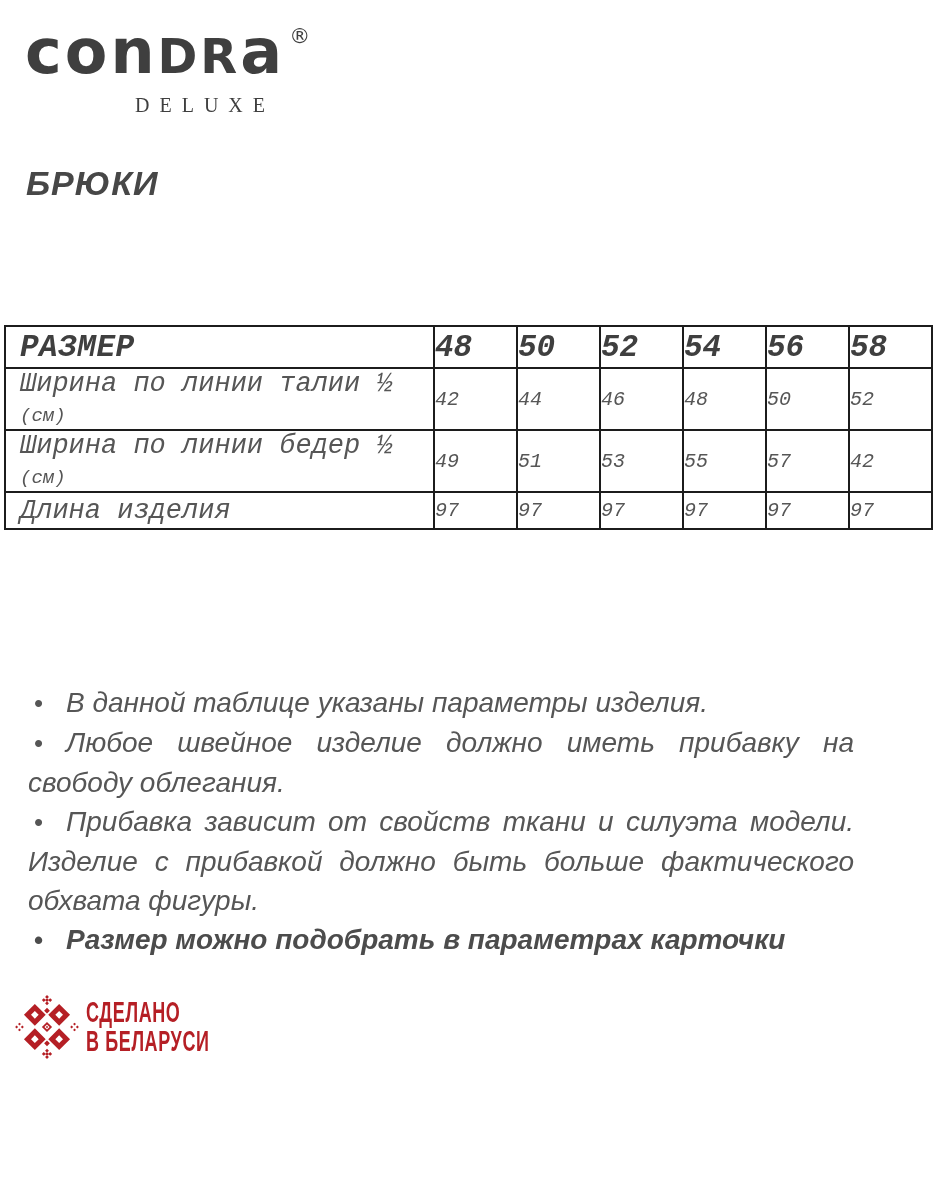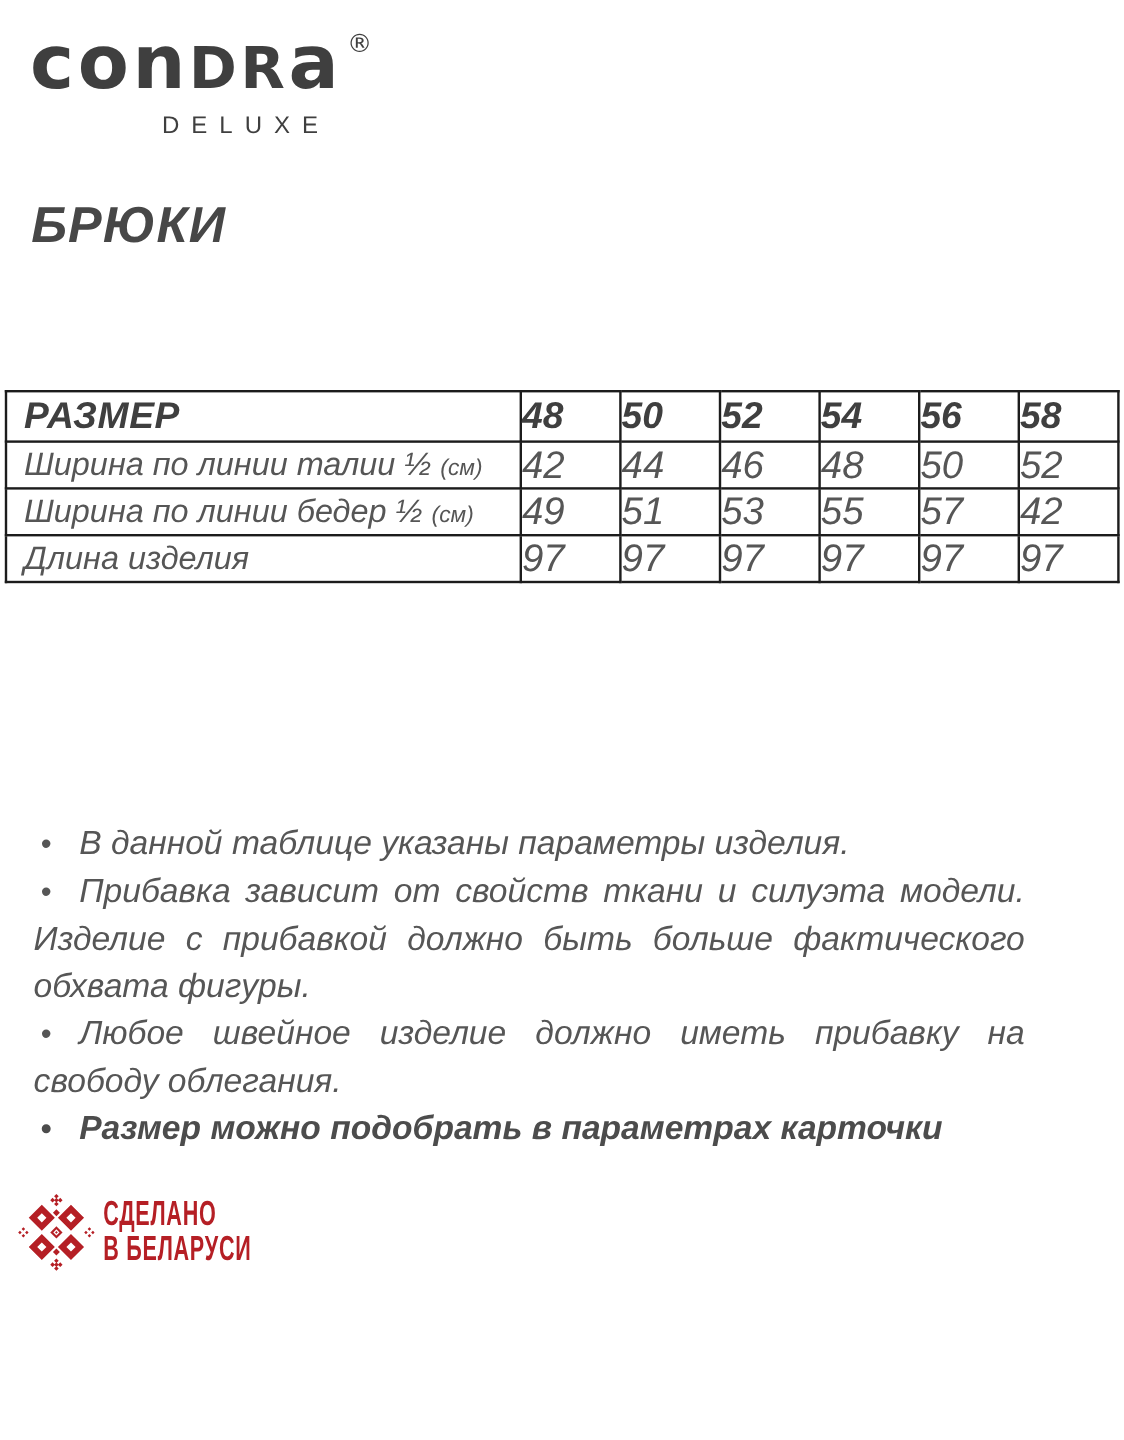--- a/index.html
+++ b/index.html
@@ -27,53 +27,53 @@
   .brand-word span { font-weight: bold; color: var(--text-dark, #3f3f3f); letter-spacing: 3px; }
   .brand-word .lc { font-size: 62px; }
   .brand-word .uc { font-size: 48px; }
   .brand-reg {
     font-size: 21px; font-weight: normal; color: var(--text-dark, #3f3f3f);
     position: relative; top: -30px; margin-left: 4px;
     font-family: "DejaVu Sans", sans-serif;
   }
   .brand-sub {
     width: 250px; text-align: right;
-    font-family: Liberation Sans, sans-serif;
+    font-family: Liberation Serif, serif;
     font-size: 20px; letter-spacing: 10px; margin-right: -10px; margin-top: 4px;
     color: var(--text-dark, #3f3f3f); font-weight: 500;
   }
 
   
   .doc-title {
     position: absolute; top: 24px; left: 613px;
     font-style: italic; font-size: 37px; line-height: 43px;
     color: #4e4e4e; letter-spacing: 0.5px;
   }
 
   
   .product {
     position: absolute; top: 164px; left: 26px;
     font-weight: bold; font-style: italic;
-    font-size: 42px; color: #474747; letter-spacing: 1px;
+    font-size: 34px; color: #474747; letter-spacing: 1px;
   }
 
   
   table.size-table {
     position: absolute; top: 325px; left: 4px;
-    width: 929px; border-collapse: collapse; table-layout: fixed;
+    width: 929px; border-collapse: collapse; table-layout: fixed; font-family: Liberation Mono, monospace;
   }
   .size-table td {
     border: 2px solid var(--table-border, #1c1c1c);
     font-style: italic; 
     color: var(--text-gray, #565656);
     vertical-align: middle;
   }
   .size-table col.c-label { width: 429px; }
   .size-table tr.head td { font-weight: bold; font-size: 31px; color: var(--text-dark, #3f3f3f); height: 42px; }
-  .size-table tr.data td { font-size: 32px; height: 37px; }
+  .size-table tr.data td { font-size: 20px; height: 37px; }
   .size-table td.lbl { text-align: left; padding-left: 14px; }
   .size-table tr.head td.lbl { font-size: 31px; letter-spacing: 0.5px; }
   .size-table tr.data td.lbl { font-size: 27px; }
   .size-table .unit { font-size: 19px; }
 
   
   .notes {
     position: absolute; top: 683px; left: 28px; width: 826px;
     font-style: italic; font-size: 28px; line-height: 39px;
     color: var(--text-gray, #565656); text-align: justify;
@@ -158,22 +158,22 @@
         <td>97</td>
         <td>97</td>
         <td>97</td>
         <td>97</td>
       </tr>
     </tbody>
   </table>
 
   <div class="notes">
     <p class="note"><span class="dot">•</span><span>В данной таблице указаны параметры изделия.</span></p>
+    <p class="note"><span class="dot">•</span><span>Любое швейное изделие должно иметь прибавку на свободу облегания.</span></p>
     <p class="note"><span class="dot">•</span><span>Прибавка зависит от свойств ткани и силуэта модели. Изделие с прибавкой должно быть больше фактического обхвата фигуры.</span></p>
-    <p class="note"><span class="dot">•</span><span>Любое швейное изделие должно иметь прибавку на свободу облегания.</span></p>
     <p class="note bold"><span class="dot">•</span><span>Размер можно подобрать в параметрах карточки</span></p>
   </div>
 
   <div class="made-in">
     <svg class="ornament" viewBox="0 0 100 100" width="64" height="70" aria-hidden="true">
 
       <path fill="currentColor" d="M31 14 L48 31 L31 48 L14 31 Z M69 14 L86 31 L69 48 L52 31 Z M31 52 L48 69 L31 86 L14 69 Z M69 52 L86 69 L69 86 L52 69 Z"></path>
 
       <path fill="#ffffff" d="M31 25 L37 31 L31 37 L25 31 Z M69 25 L75 31 L69 37 L63 31 Z M31 63 L37 69 L31 75 L25 69 Z M69 63 L75 69 L69 75 L63 69 Z"></path>
 

